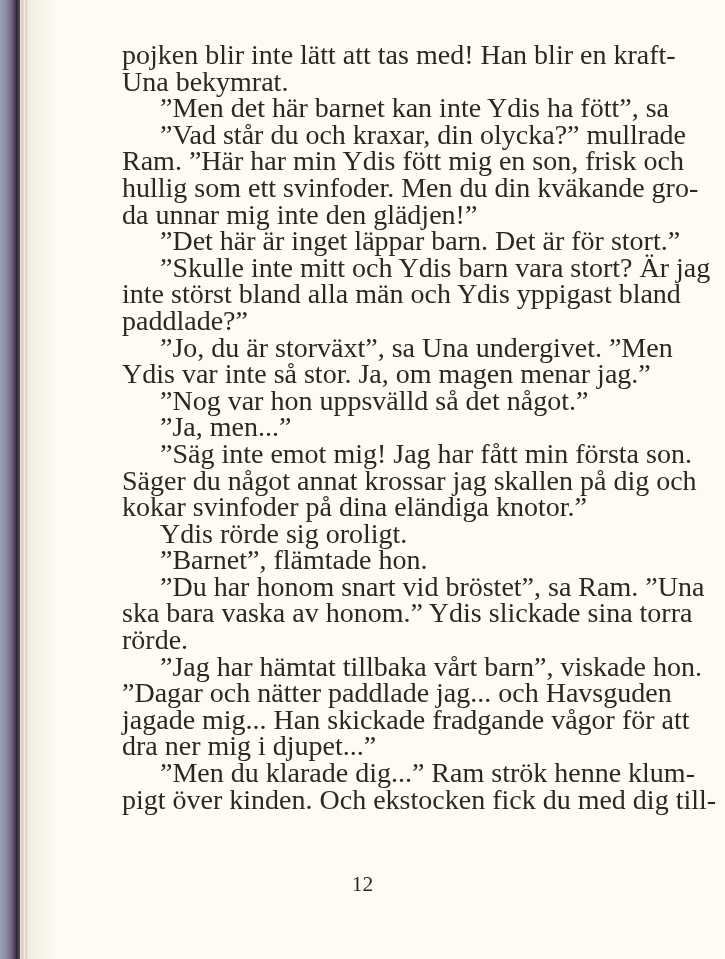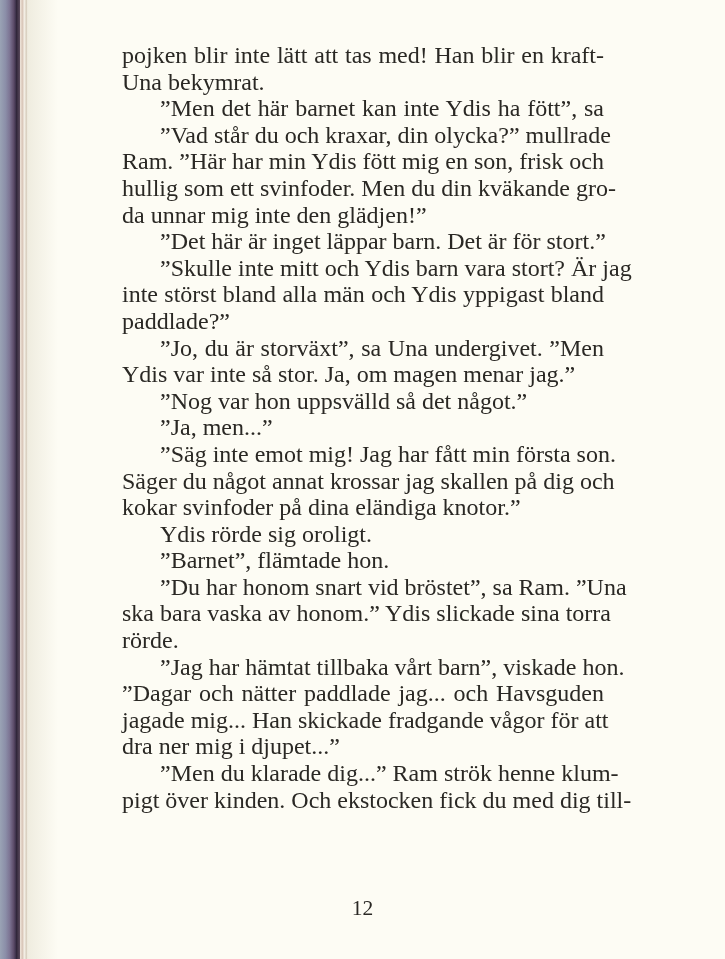--- a/index.html
+++ b/index.html
@@ -20,31 +20,31 @@
     .binding-edge {
       position: absolute; left: 20px; top: 0; width: 8px; height: 959px;
       background: linear-gradient(90deg, #efe6dc 0%, #d9c6b8 30%, #f4efe6 55%, #d8cfbf 80%, #f7f4ea 100%);
     }
     .page-shade {
       position: absolute; left: 28px; top: 0; width: 30px; height: 959px;
       background: linear-gradient(90deg, rgba(230,226,210,0.6), rgba(253,252,244,0));
     }
     .text-block {
       position: absolute; left: 122px; top: 42px; width: 482px;
-      font-size: 24px; line-height: 26.6px;
+      font-size: 28px; line-height: 26.6px;
     }
     .line {
       display: block; white-space: nowrap;
       text-align: justify; text-align-last: justify; height: 26.6px;
     }
     .line.last { text-align-last: left; }
     .line.indent { padding-left: 38px; }
     .page-number {
       position: absolute; left: 0; width: 725px; top: 872px;
-      text-align: center; font-size: 21.5px; margin-top: 24px;
+      text-align: center; font-size: 21.5px;
     }
   </style>
 </head>
 <body>
 
 <div class="binding"></div>
 <div class="binding-shadow"></div>
 <div class="binding-edge"></div>
 <div class="page-shade"></div>
 

